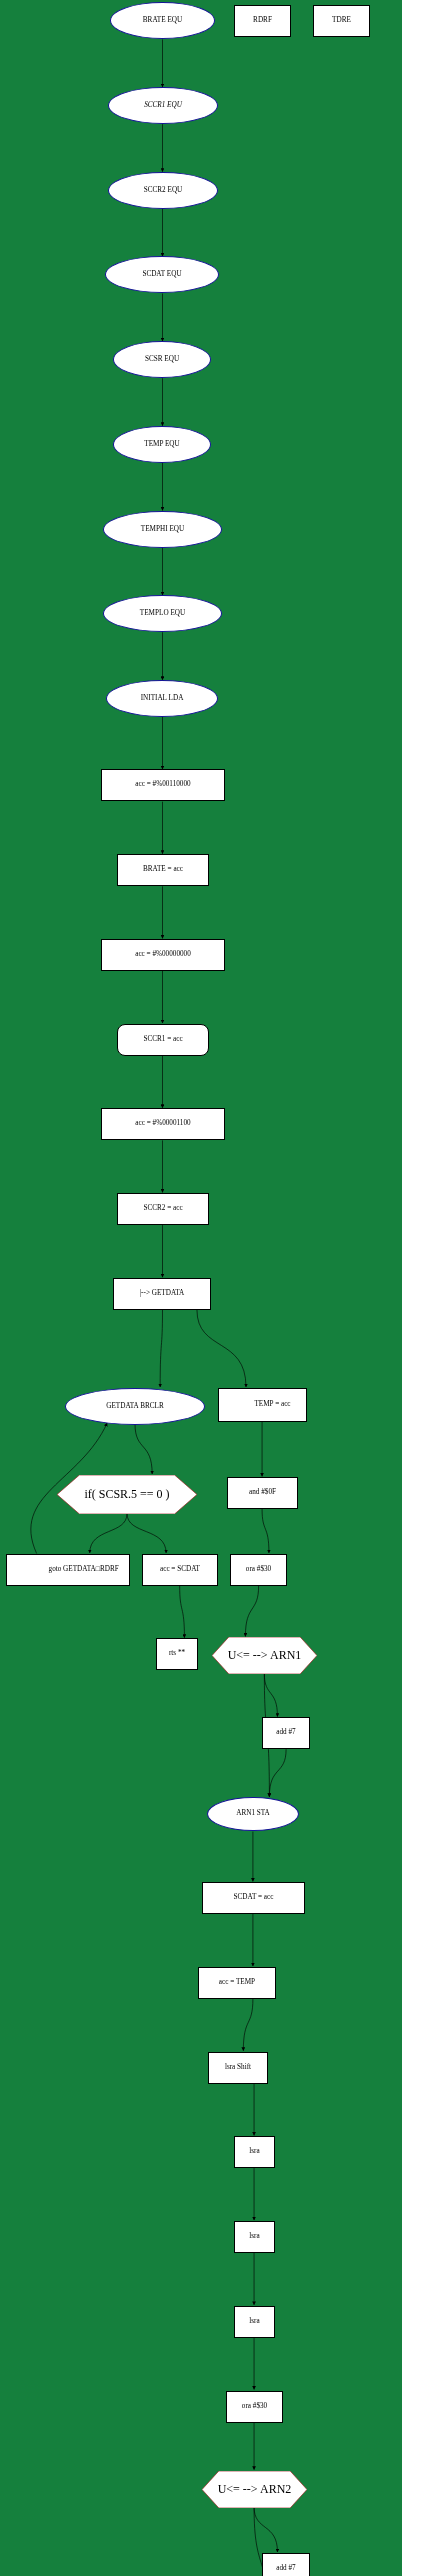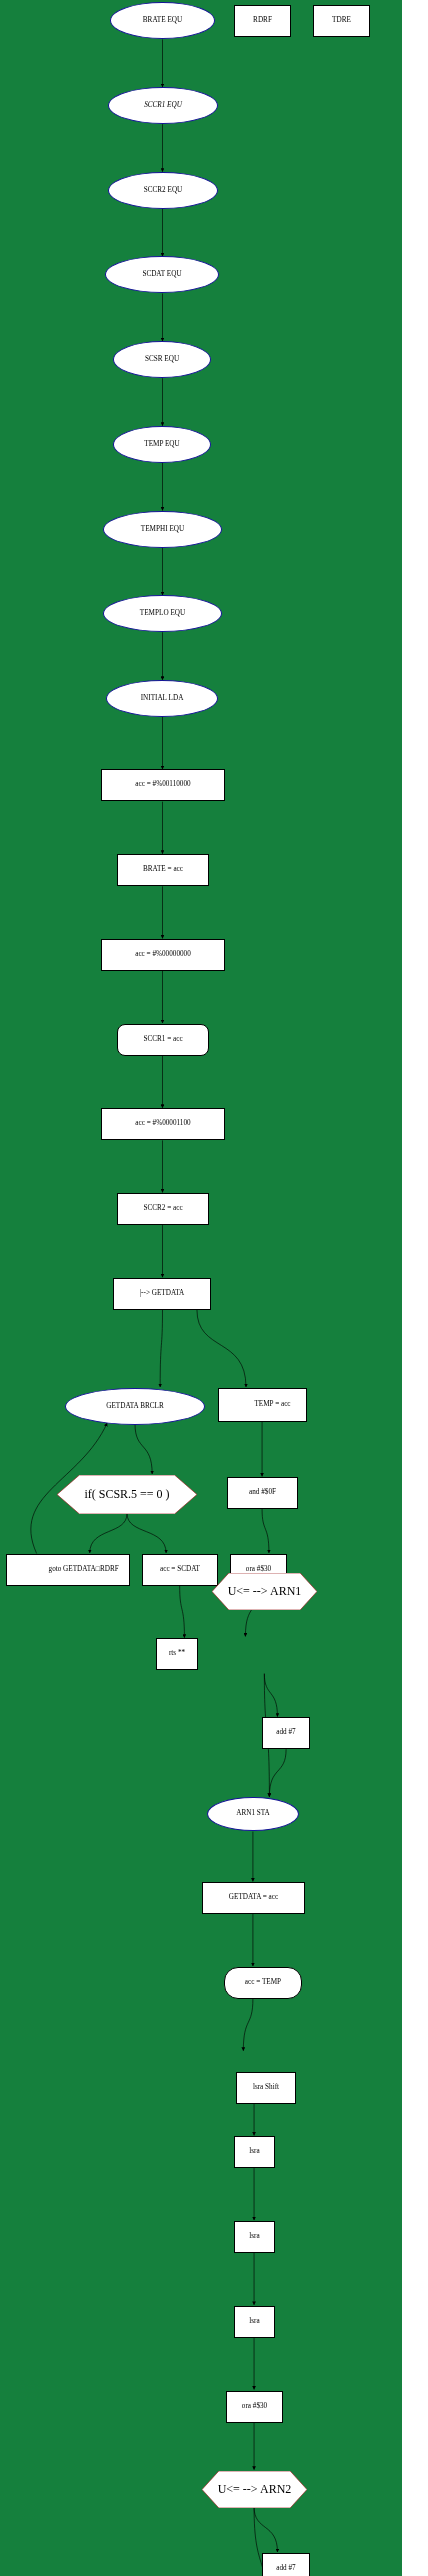--- a/index.html
+++ b/index.html
@@ -132,31 +132,31 @@
         <svg class="hexborder" viewBox="0 0 244 68" preserveAspectRatio="none">
           <polygon points="39.04,0 204.96,0 244,34 204.96,68 39.04,68 0,34" fill="#ffffff" stroke="#9e2020" stroke-width="1.2"></polygon>
         </svg>
         <div class="hexlabel">if( SCSR.5 == 0 )</div>
       </div>
       <div class="node box" style="left: 227px; top: 1477px; width: 71px; height: 32px;">and #$0F</div>
       <div class="node box" style="left: 5.7px; top: 1554px; width: 124px; height: 32px; padding-left: 32px;">goto GETDATA□RDRF</div>
       <div class="node box" style="left: 142px; top: 1554px; width: 76px; height: 32px;">acc = SCDAT</div>
       <div class="node box" style="left: 230px; top: 1554px; width: 57px; height: 32px;">ora #$30</div>
       <div class="node box" style="left: 156px; top: 1638px; width: 42px; height: 32px;">rts **</div>
-      <div class="hexwrap" style="left: 212px; top: 1573px; width: 105px; height: 37px;">
+      <div class="hexwrap" style="left: 212px; top: 1637px; width: 105px; height: 37px;">
         <svg class="hexborder" viewBox="0 0 184 64" preserveAspectRatio="none">
           <polygon points="29.44,0 154.56,0 184,32 154.56,64 29.44,64 0,32" fill="#ffffff" stroke="#9e2020" stroke-width="1.2"></polygon>
         </svg>
         <div class="hexlabel">U&lt;= --&gt; ARN1</div>
       </div>
       <div class="node box" style="left: 262px; top: 1717px; width: 48px; height: 32px;">add #7</div>
       <div class="node ellipse" style="left: 207px; top: 1797px; width: 92px; height: 34px;">ARN1 STA</div>
-      <div class="node box" style="left: 202px; top: 1882px; width: 103px; height: 32px;">GETDATA = acc</div>
-      <div class="node box" style="left: 224px; top: 1967px; width: 78px; height: 32px; border-radius: 14px;">acc = TEMP</div>
-      <div class="node box" style="left: 236px; top: 2052px; width: 60px; height: 32px; margin-top: 20px;">lsra Shift</div>
+      <div class="node box" style="left: 202px; top: 1882px; width: 103px; height: 32px;">SCDAT = acc</div>
+      <div class="node box" style="left: 198px; top: 1967px; width: 78px; height: 32px;">acc = TEMP</div>
+      <div class="node box" style="left: 208px; top: 2052px; width: 60px; height: 32px;">lsra Shift</div>
       <div class="node box" style="left: 234px; top: 2136px; width: 41px; height: 32px;">lsra</div>
       <div class="node box" style="left: 234px; top: 2221px; width: 41px; height: 32px;">lsra</div>
       <div class="node box" style="left: 234px; top: 2306px; width: 41px; height: 32px;">lsra</div>
       <div class="node box" style="left: 226px; top: 2391px; width: 57px; height: 32px;">ora #$30</div>
       <div class="hexwrap" style="left: 202px; top: 2471px; width: 105px; height: 37px;">
         <svg class="hexborder" viewBox="0 0 184 64" preserveAspectRatio="none">
           <polygon points="29.44,0 154.56,0 184,32 154.56,64 29.44,64 0,32" fill="#ffffff" stroke="#9e2020" stroke-width="1.2"></polygon>
         </svg>
         <div class="hexlabel">U&lt;= --&gt; ARN2</div>
       </div>

